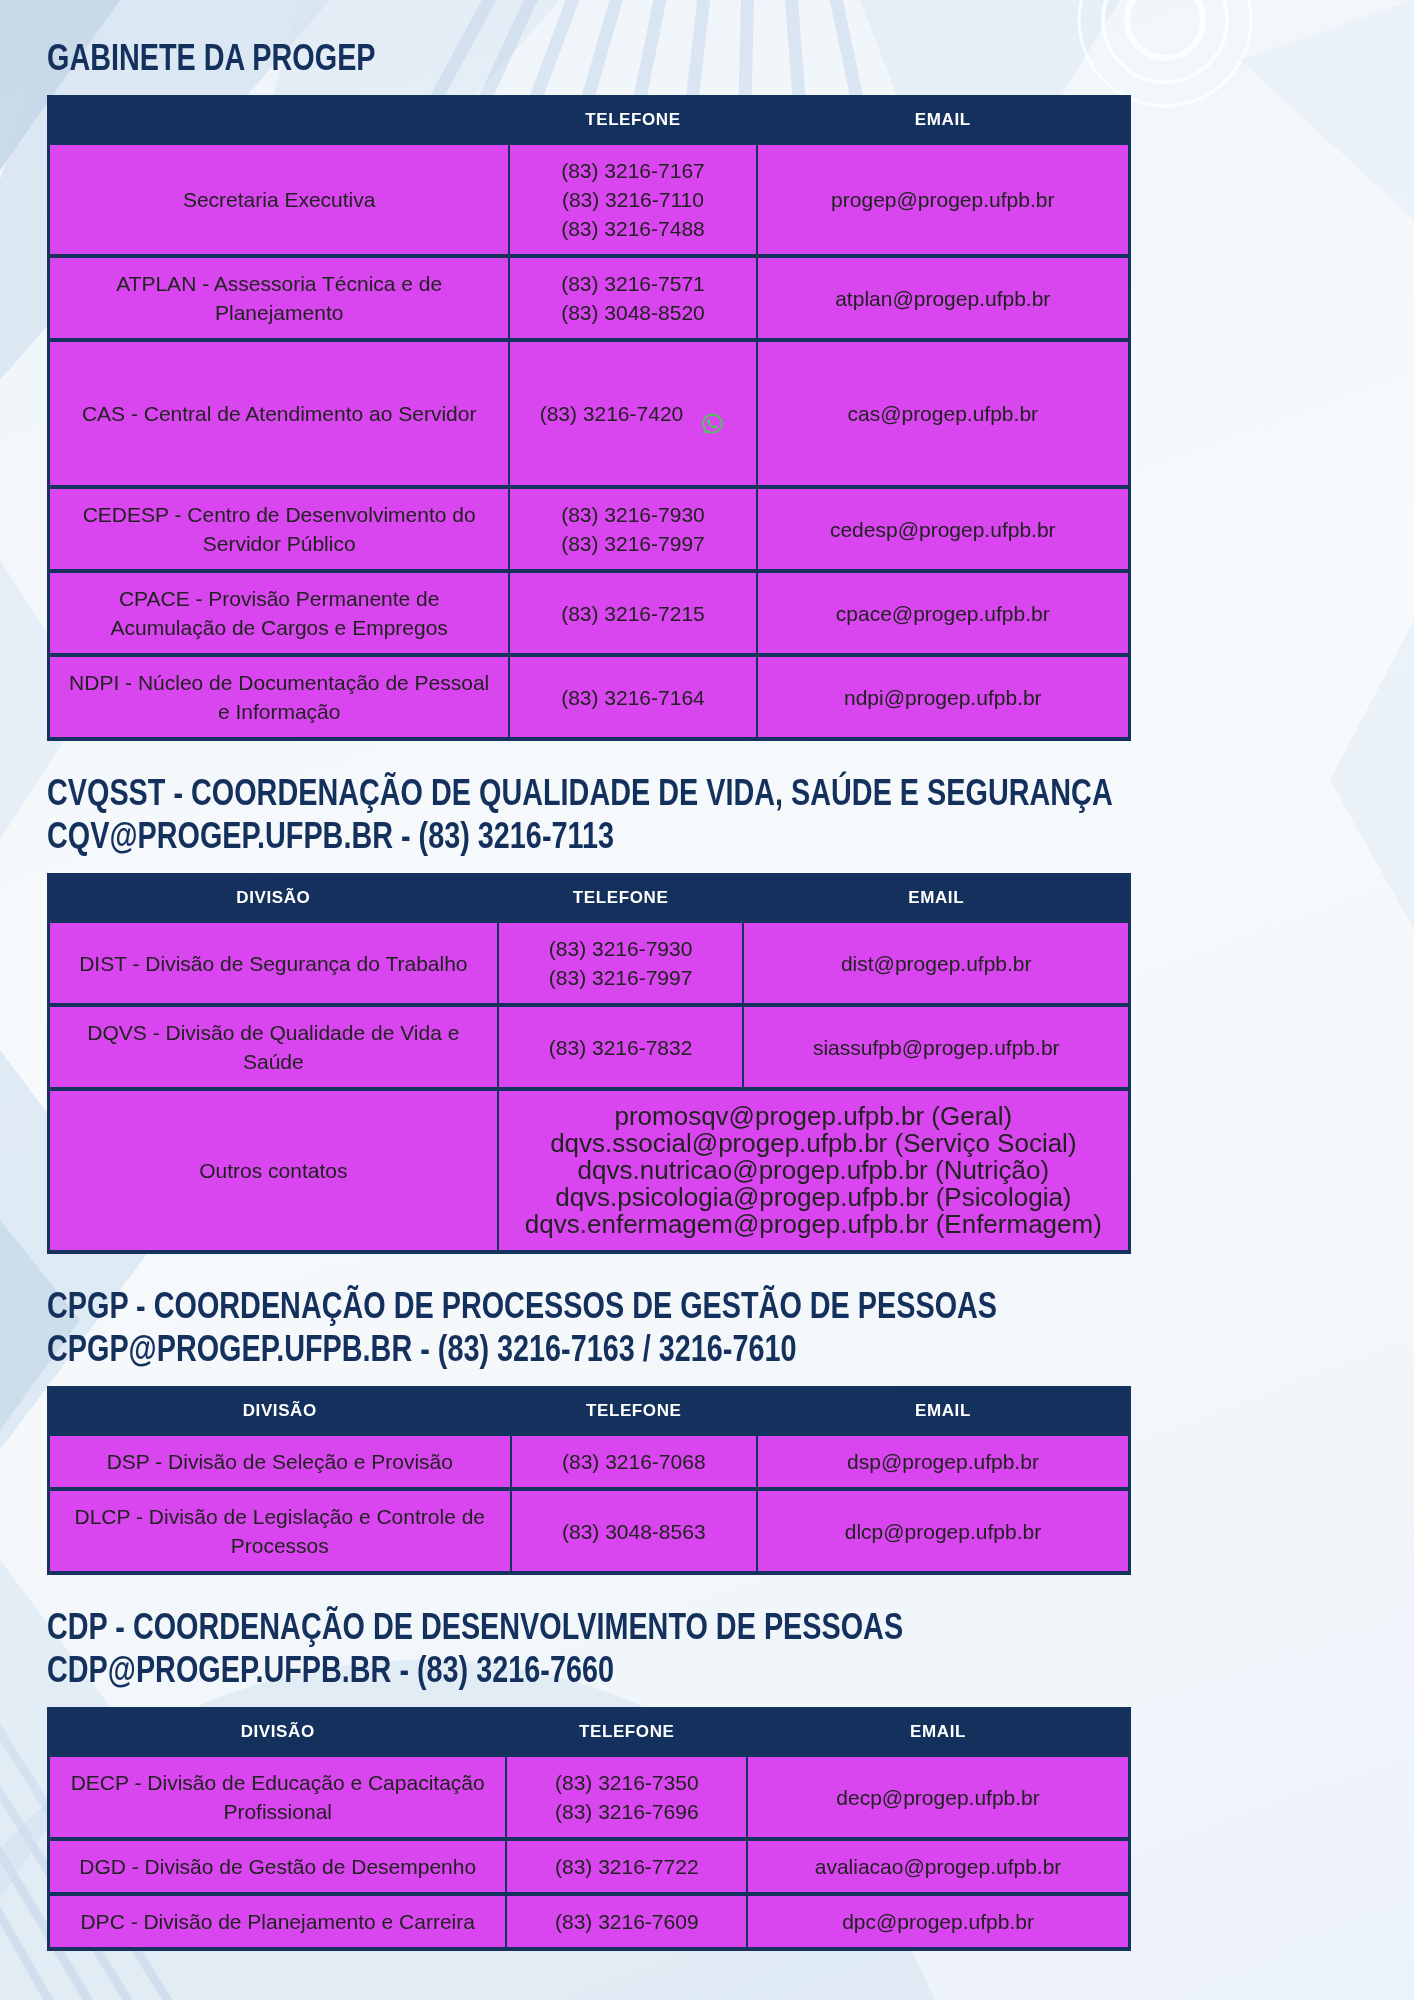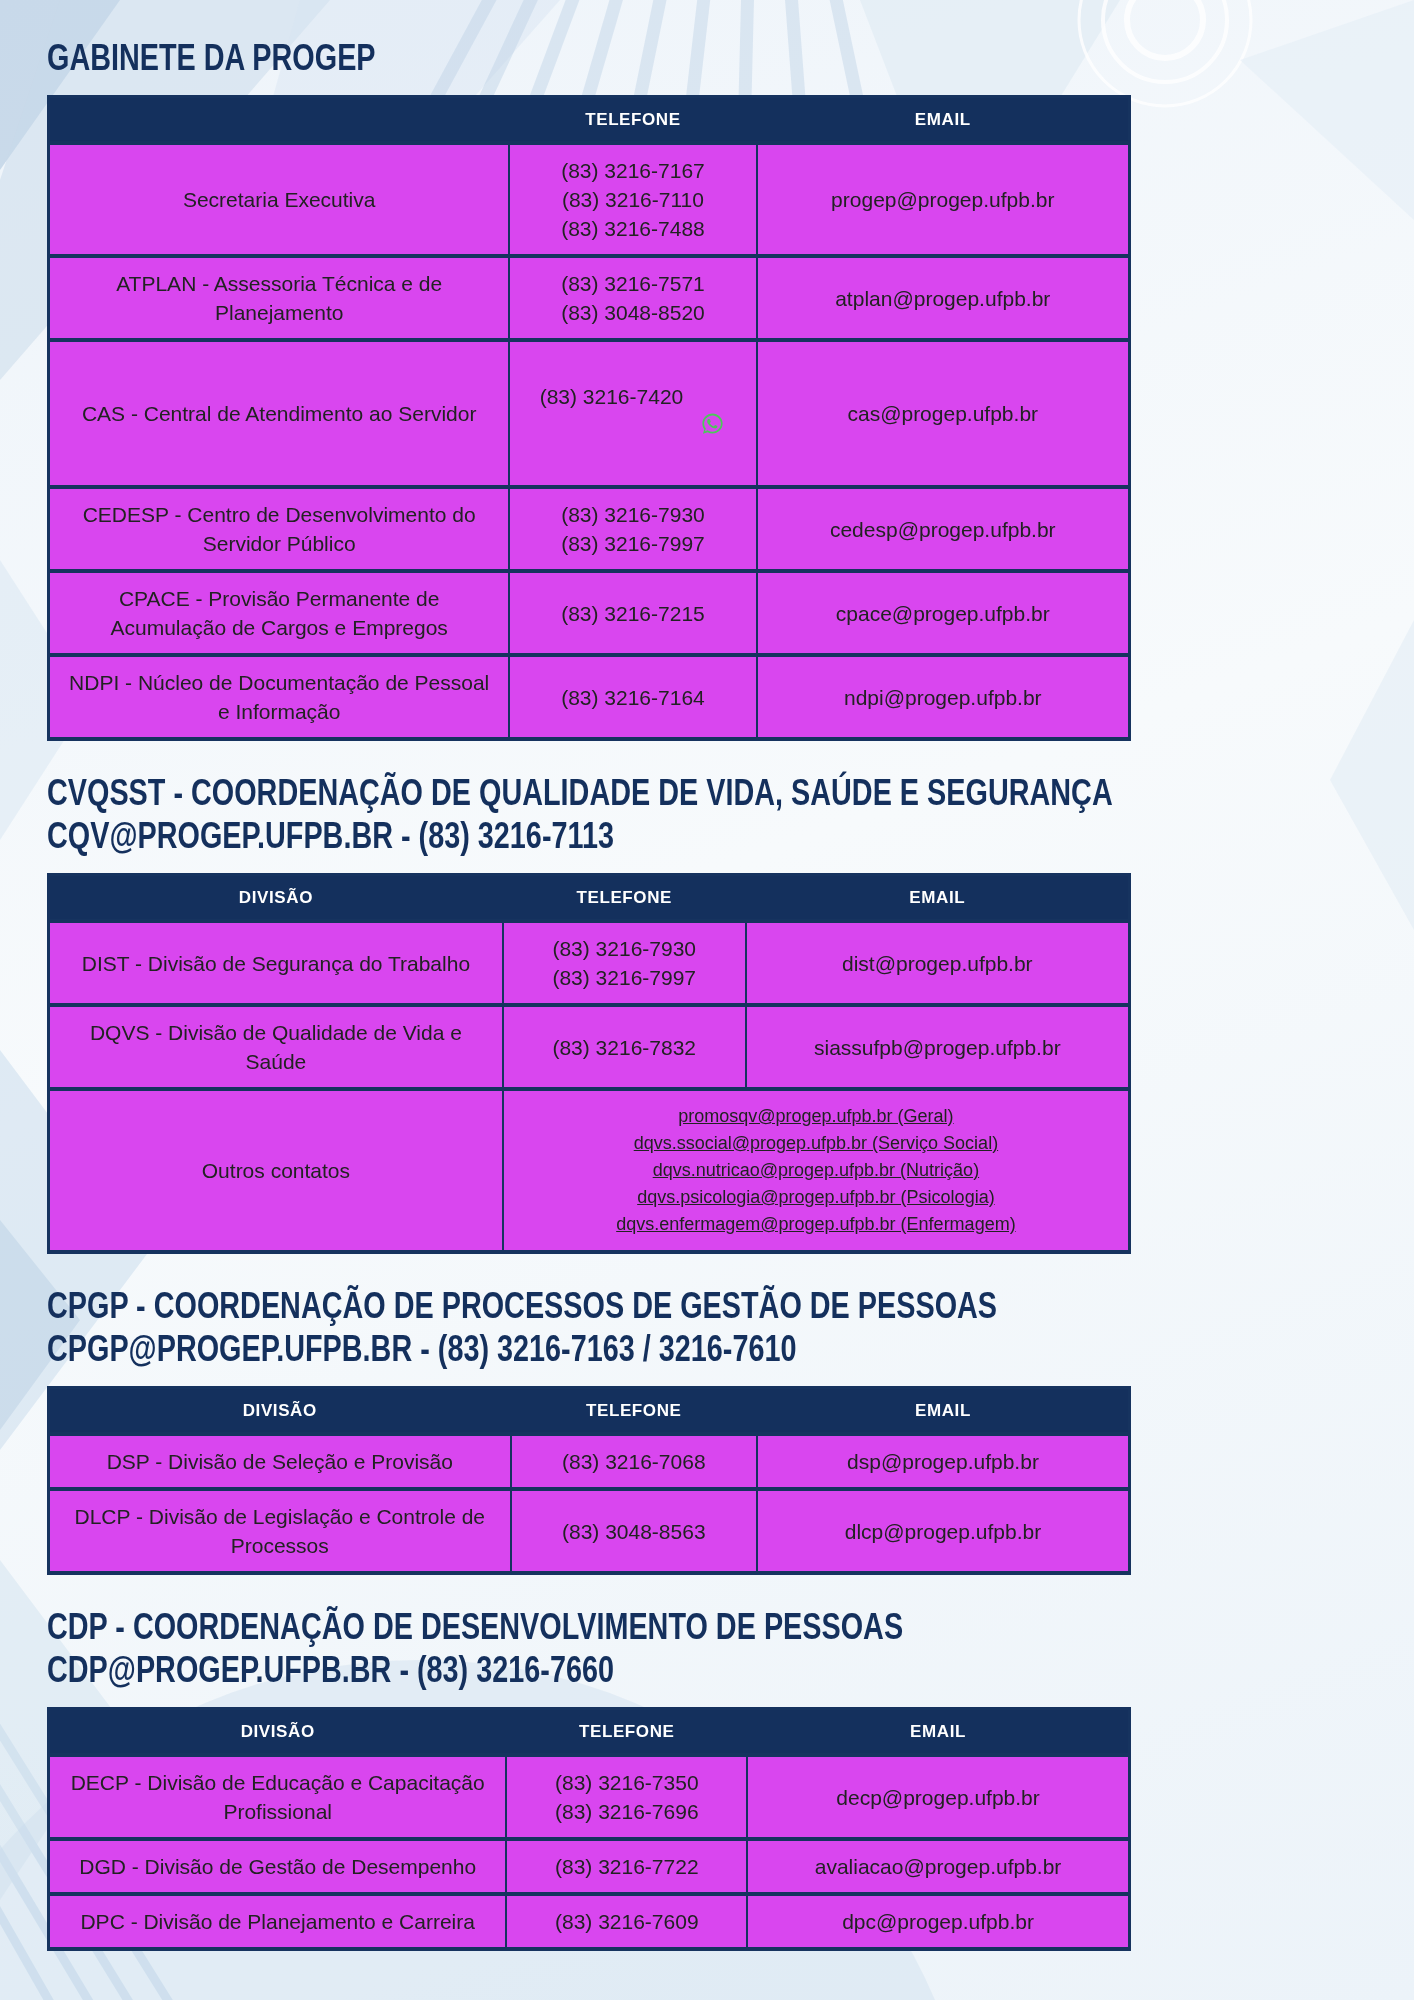--- a/index.html
+++ b/index.html
@@ -47,22 +47,22 @@
     border-bottom-width: 4px;
     background: #d946ef;
     color: #222222;
     font-size: 21px;
     text-align: center;
     vertical-align: middle;
     padding: 11px 16px;
     line-height: 29px;
     white-space: pre-line;
   }
-  .contact-table td.c-contacts { font-size: 18px; line-height: 27px; padding: 12px 2px; text-decoration: underline; }
-  .phone-flex { display: flex; justify-content: center; gap: 16px; }
+  .contact-table td.c-contacts { font-size: 26px; line-height: 27px; padding: 12px 2px; }
+  .phone-flex { display: flex; align-items: center; justify-content: center; gap: 16px; }
   .wa-icon { flex: 0 0 auto; display: inline-block; }
 </style>
 </head>
 <body>
 
 <svg class="bg-art" width="1414" height="2000" viewBox="0 0 1414 2000">
   <polygon points="0,0 120,0 0,170" fill="#a9c3dd" opacity="0.55"></polygon>
   <polygon points="60,0 330,0 0,380 0,180" fill="#c7d9ea" opacity="0.5"></polygon>
   <polygon points="300,0 560,0 180,430" fill="#d8e5f1" opacity="0.45"></polygon>
   <g opacity="0.4" stroke="#b9cfe4" stroke-width="13">

